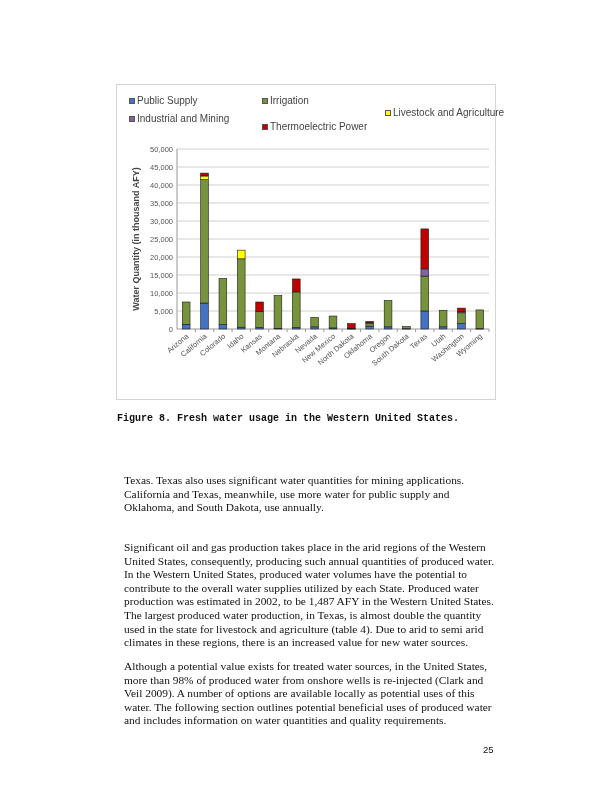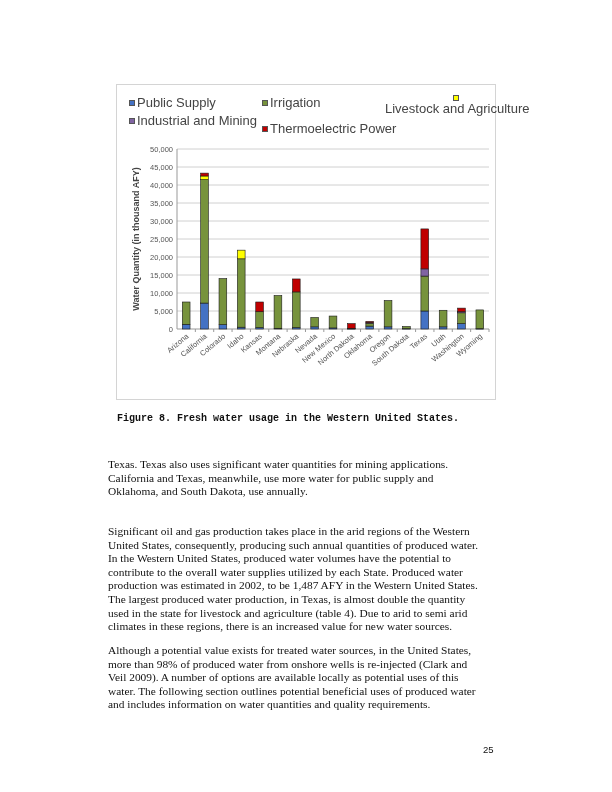--- a/index.html
+++ b/index.html
@@ -2,56 +2,56 @@
 <html><head>
   <meta charset="utf-8">
   <style>
     html, body { margin: 0; padding: 0; background: #ffffff; }
     body { width: 612px; height: 792px; position: relative; overflow: hidden; }
     .chart-frame {
       position: absolute; left: 116px; top: 84px; width: 380px; height: 316px;
       border: 1px solid #d4d4d4; background: #fff; box-sizing: border-box;
     }
     .legend { position: absolute; left: 10px; top: 6px; width: 370px; height: 30px;
-      font-family: "Liberation Sans", sans-serif; font-size: 13px; color: #444; }
+      font-family: "Liberation Sans", sans-serif; font-size: 10px; color: #444; }
     .legend-item { position: absolute; display: flex; align-items: center; white-space: nowrap; }
     .legend-swatch { width: 6px; height: 6px; margin-right: 2px; border: 0.5px solid #555; box-sizing: border-box; }
     svg#chart { position: absolute; left: 0; top: 0; }
     .y-label-text { font-family: "Liberation Sans", sans-serif; font-size: 9px; font-weight: bold; fill: #444; }
     .tick-text { font-family: "Liberation Sans", sans-serif; font-size: 7.5px; fill: #555; }
     .cat-text { font-family: "Liberation Sans", sans-serif; font-size: 7.5px; fill: #555; }
     .caption {
       position: absolute; left: 117px; top: 413px;
       font-family: Liberation Mono, monospace; font-size: 10px; font-weight: bold; color: #111;
     }
     .para {
       position: absolute; left: 108px; width: 400px;
       font-family: "Liberation Serif", serif; font-size: 11.4px; line-height: 13.6px; color: #111;
-      margin: 0;
+      margin: 16px;
     }
     .para span { display: block; white-space: nowrap; }
     .page-number {
       position: absolute; left: 483px; top: 744px;
       font-family: "Liberation Sans", sans-serif; font-size: 9.5px; color: #111;
     }
   </style>
 </head>
 <body>
 
 <div class="chart-frame">
   <div class="legend">
     <div class="legend-item" style="left:2px; top:4px;">
       <span class="legend-swatch" style="background: rgb(68, 114, 196);"></span>
       <span>Public Supply</span>
     </div>
     <div class="legend-item" style="left:135px; top:4px;">
       <span class="legend-swatch" style="background: rgb(119, 147, 60);"></span>
       <span>Irrigation</span>
     </div>
-    <div class="legend-item" style="left:258px; top:4px;flex-direction:column;">
+    <div class="legend-item" style="left:258px; top:16px;">
       <span class="legend-swatch" style="background: rgb(255, 255, 0);"></span>
       <span>Livestock and Agriculture</span>
     </div>
     <div class="legend-item" style="left:2px; top:22px;">
       <span class="legend-swatch" style="background: rgb(128, 100, 162);"></span>
       <span>Industrial and Mining</span>
     </div>
     <div class="legend-item" style="left:135px; top:22px;margin-top:8px;">
       <span class="legend-swatch" style="background: rgb(192, 0, 0);"></span>
       <span>Thermoelectric Power</span>

